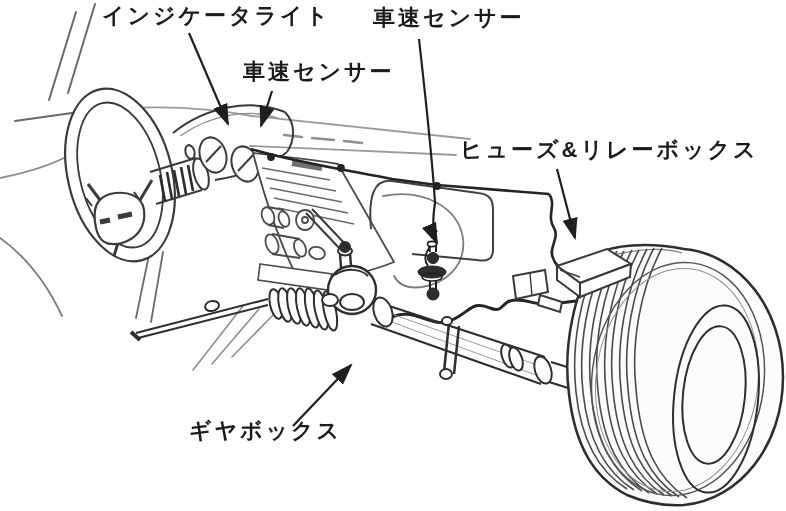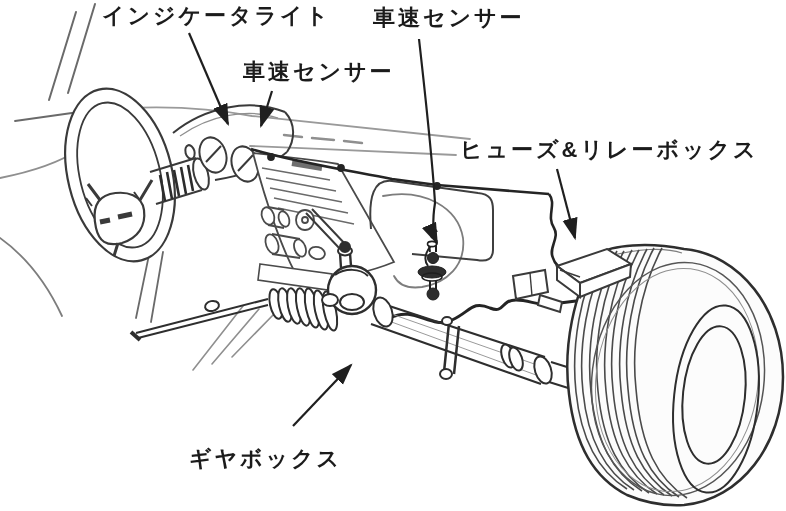--- a/index.html
+++ b/index.html
@@ -195,15 +195,15 @@
     <path d="M419,39 C427,110 433,170 435,203 C432,222 433,234 437,243" marker-end="url(#arw)"></path>
     <path d="M557,169 L575,238" marker-end="url(#arw)"></path>
     <path d="M293,426 L351,365" marker-end="url(#arw)"></path>
   </g>
 </svg>
 
 <div class="label" style="left:102px;top:5px;">インジケータライト</div>
 <div class="label" style="left:243px;top:61px;">車速センサー</div>
 <div class="label" style="left:373px;top:7px;">車速センサー</div>
 <div class="label" style="left:460px;top:139px;text-align:center;">ヒューズ&amp;リレーボックス</div>
-<div class="label" style="left:189px;top:448px;">ギヤボックス</div>
+<div class="label" style="left:189px;top:420px;">ギヤボックス</div>
 
 </div>
 
 </body></html>

